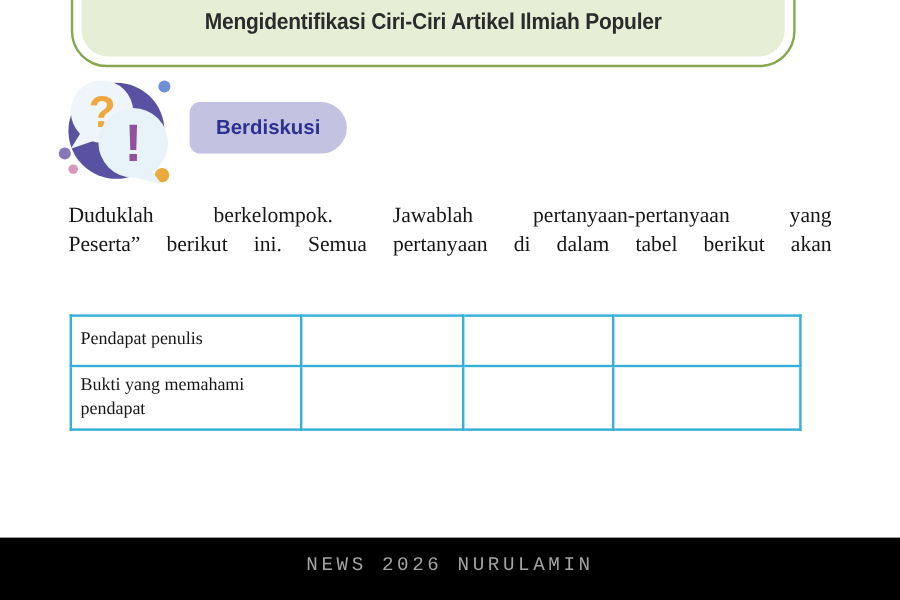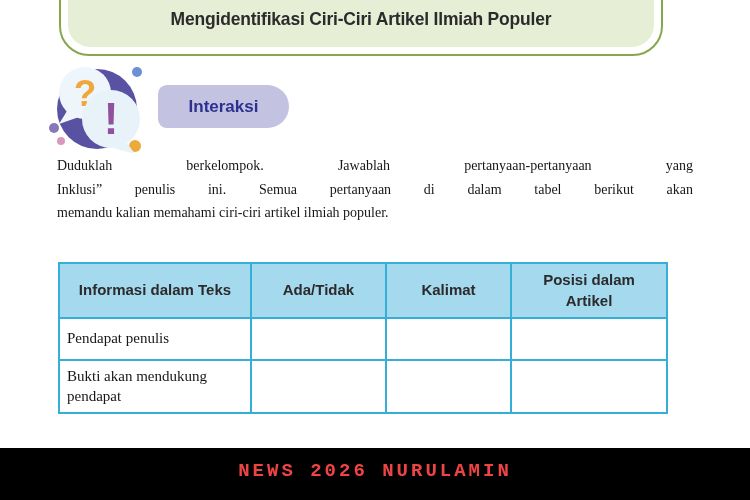--- a/index.html
+++ b/index.html
@@ -19,41 +19,41 @@
   .disc-icon{position:absolute;left:47px;top:61px;width:105px;height:92px;}
   .disc-icon text{font-family:"Liberation Sans",sans-serif;font-weight:bold;}
 
   
   .pill{position:absolute;left:158px;top:85px;width:131px;height:43px;
         background:#c3c2e1;border-radius:10px 24px 24px 10px;
         display:flex;align-items:center;justify-content:center;}
   .pill span{font-size:17px;font-weight:bold;color:#2c3190;}
 
   
-  .intro{position:absolute;left:57px;top:154px;width:636px;
-         font-family:"Liberation Serif",serif;font-size:14px;color:#161616;}
+  .intro{position:absolute;left:57px;top:168px;width:636px;
+         font-family:"Liberation Serif",serif;font-size:18px;color:#161616;}
   .intro .line{height:23.5px;line-height:23.5px;text-align:justify;text-align-last:justify;
                white-space:nowrap;}
   .intro .line.last{text-align-last:left;}
 
   
   .qtable{position:absolute;left:58px;top:262px;border-collapse:collapse;table-layout:fixed;
           width:608px;}
   .qtable td,.qtable th{border:2.5px solid #35aed8;padding:0;vertical-align:middle;}
   .qtable th{background:#a5d9ee;font-size:15px;font-weight:bold;color:#2b2b2b;
              text-align:center;line-height:1.35;height:53px;padding:0 10px;}
   .qtable td{font-family:"Liberation Serif",serif;font-size:15px;color:#161616;
              text-align:left;padding:3px 8px 3px 7px;line-height:1.3;}
   .r1{height:42px;} .r2{height:53px;} .r3{height:52px;}
 
   
   .footer-bar{position:absolute;left:0;top:448px;width:750px;height:52px;background:#000;
               display:flex;align-items:center;justify-content:center;z-index:5;}
   .footer-bar span{font-family:"Liberation Mono","DejaVu Sans Mono",monospace;
-                   font-size:19px;font-weight:bold;color:#ef4444;letter-spacing:3px;
+                   font-size:16px;font-weight:normal;color:#a3a3a3;letter-spacing:3px;
                    margin-top:-6px;}
 </style>
 </head>
 <body>
 
 <div id="stage">
 
   <div class="banner">
     <div class="banner-fill"></div>
     <div class="banner-title">Mengidentifikasi Ciri-Ciri Artikel Ilmiah Populer</div>
@@ -67,51 +67,44 @@
     <circle cx="50" cy="48" r="40" fill="#5952a2"></circle>
     <path d="M 20 50 L 12 63 L 32 56 Z" fill="#eef6fb"></path>
     <circle cx="38" cy="32" r="26" fill="#eef6fb"></circle>
     <text x="38" y="45" font-size="37" fill="#f0a73d" text-anchor="middle">?</text>
     <path d="M 80 82 L 88 93 L 66 87 Z" fill="#e7f3f9"></path>
     <circle cx="64" cy="58" r="29" fill="#e7f3f9"></circle>
     <text x="64" y="73" font-size="44" fill="#91519e" text-anchor="middle">!</text>
   </svg>
 
   <div class="pill">
-    <span>Interaksi</span>
+    <span>Berdiskusi</span>
   </div>
 
   <div class="intro">
     <div class="line">Duduklah berkelompok. Jawablah pertanyaan-pertanyaan yang</div>
-    <div class="line">Inklusi” penulis ini. Semua pertanyaan di dalam tabel berikut akan</div>
-    <div class="line last">memandu kalian memahami ciri-ciri artikel ilmiah populer.</div>
+    <div class="line">Peserta” berikut ini. Semua pertanyaan di dalam tabel berikut akan</div>
   </div>
 
   <table class="qtable">
     <colgroup>
         <col style="width:192px">
         <col style="width:135px">
         <col style="width:125px">
         <col style="width:156px">
       </colgroup>
     <tbody>
-        <tr>
-      <th>Informasi dalam Teks</th>
-      <th>Ada/Tidak</th>
-      <th>Kalimat</th>
-      <th>Posisi dalam Artikel</th>
-    </tr>
     <tr class="r1">
       <td>Pendapat penulis</td>
       <td></td>
       <td></td>
       <td></td>
     </tr>
     <tr class="r2">
-      <td>Bukti akan mendukung pendapat</td>
+      <td>Bukti yang memahami pendapat</td>
       <td></td>
       <td></td>
       <td></td>
     </tr>
   </tbody>
     </table>
 
   <div class="footer-bar">
     <span>NEWS 2026 NURULAMIN</span>
   </div>

